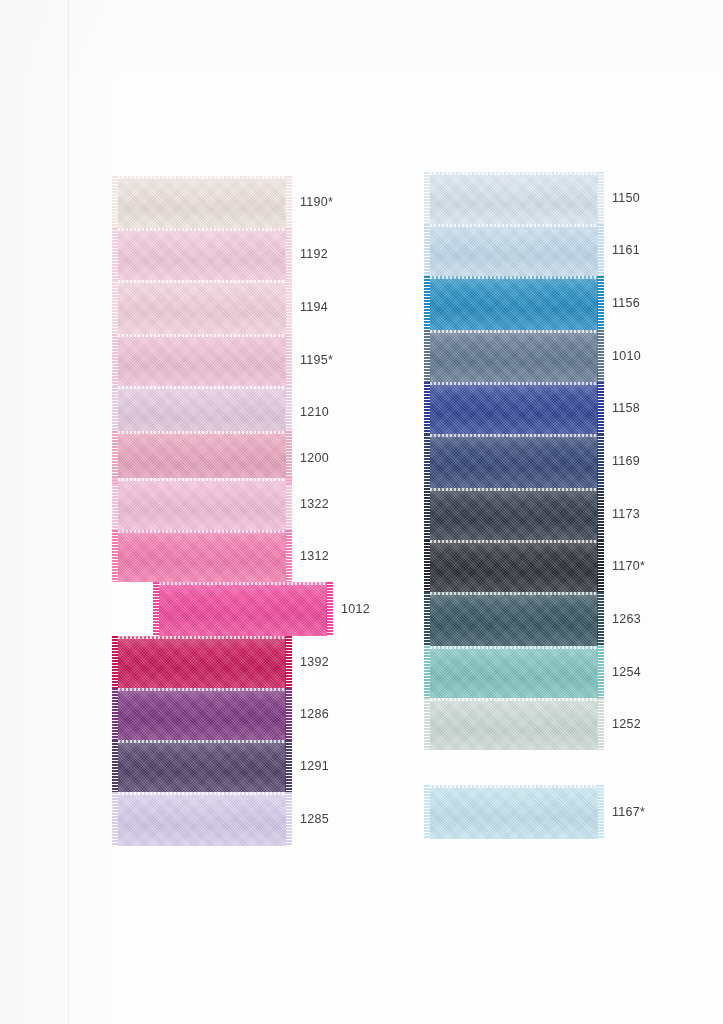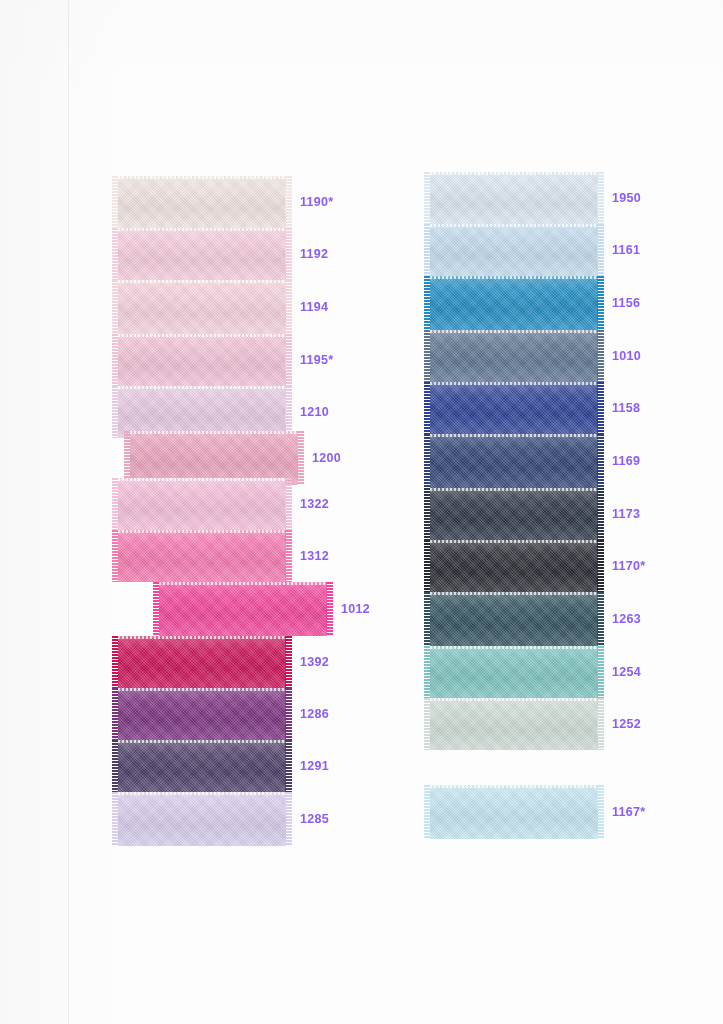--- a/index.html
+++ b/index.html
@@ -111,24 +111,23 @@
     background-image: repeating-linear-gradient(90deg,
         rgba(255,255,255,0.75) 0 2px,
         rgba(255,255,255,0.12) 2px 4px);
     pointer-events: none;
   }
 
   .swatch-label {
     position: absolute;
     left: 182px;
     font-size: 12.5px;
-    color: #8b5cf6;
+    color: #404040;
     letter-spacing: 0.3px;
     white-space: nowrap;
-    font-weight: bold;
   }
 </style>
 </head>
 <body style="background: rgb(253, 253, 253);">
 
 <div id="page-tint"></div>
 <div id="scan-line-left"></div>
 
 <div class="column" id="column-left">
     <div class="swatch-row" style="height: 52px;">
@@ -164,21 +163,21 @@
       <div class="swatch-label">1195*</div>
     </div>
     <div class="swatch-row" style="height: 52px;">
       <div class="swatch" style="background: rgb(231, 203, 226); height: 52px;">
         <div class="weave"></div>
         <div class="sheen"></div>
         <div class="selvedge"></div>
       </div>
       <div class="swatch-label">1210</div>
     </div>
-    <div class="swatch-row" style="height: 40px; margin-left: 12px;">
+    <div class="swatch-row" style="height: 40px;">
       <div class="swatch" style="background: rgb(237, 164, 191); height: 54px;">
         <div class="weave"></div>
         <div class="sheen"></div>
         <div class="selvedge"></div>
       </div>
       <div class="swatch-label">1200</div>
     </div>
     <div class="swatch-row" style="height: 52px;">
       <div class="swatch" style="background: rgb(246, 190, 219); height: 52px;">
         <div class="weave"></div>
@@ -236,21 +235,21 @@
       <div class="swatch-label">1285</div>
     </div>
   </div>
 <div class="column" id="column-right">
     <div class="swatch-row" style="height: 52px;">
       <div class="swatch" style="background: rgb(219, 231, 241); height: 52px;">
         <div class="weave"></div>
         <div class="sheen"></div>
         <div class="selvedge"></div>
       </div>
-      <div class="swatch-label">1950</div>
+      <div class="swatch-label">1150</div>
     </div>
     <div class="swatch-row" style="height: 52px;">
       <div class="swatch" style="background: rgb(195, 220, 239); height: 52px;">
         <div class="weave"></div>
         <div class="sheen"></div>
         <div class="selvedge"></div>
       </div>
       <div class="swatch-label">1161</div>
     </div>
     <div class="swatch-row" style="height: 54px;">

